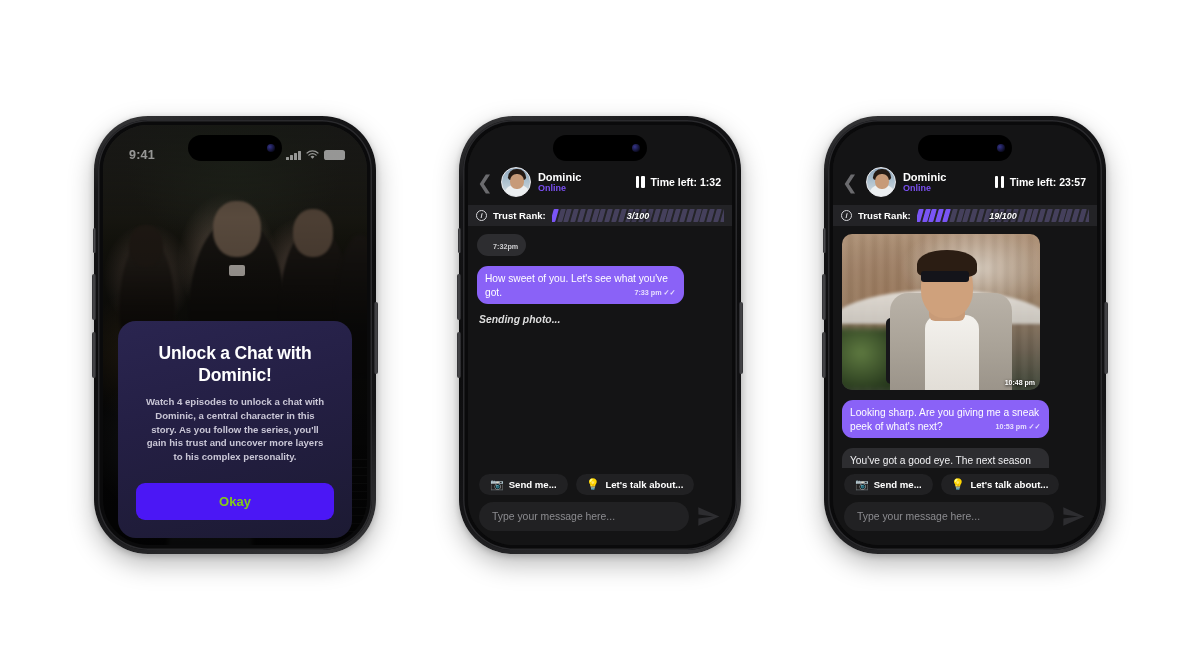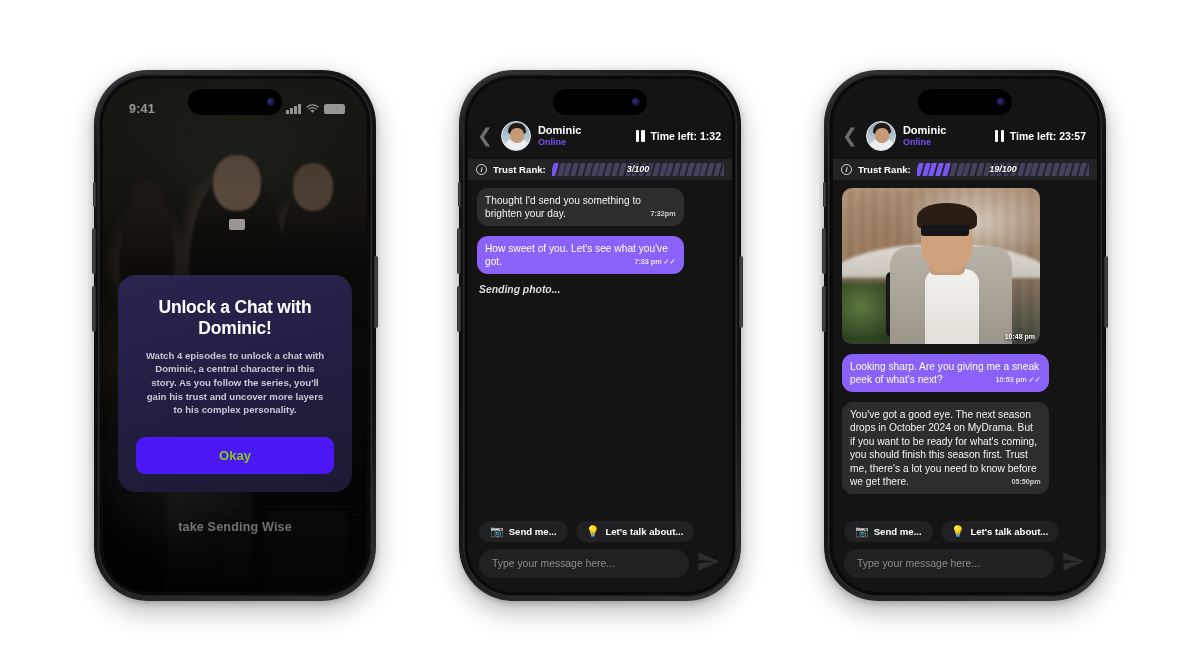--- a/index.html
+++ b/index.html
@@ -7,21 +7,21 @@
     width:1200px; height:670px; background:#ffffff; overflow:hidden;
     font-family:"Liberation Sans", sans-serif;
   }
   .stage{
     position:relative; width:1200px; height:670px; background:#fff;
     display:flex; align-items:center; justify-content:center; gap:83px;
   }
 
   
   .phone{
-    position:relative; width:282px; height:531px;
+    position:relative; width:282px; height:438px;
     border-radius:54px;
     background:linear-gradient(160deg,#3a3a3c 0%,#161618 14%,#0c0c0d 45%,#141416 72%,#38383a 100%);
     padding:5px;
     box-shadow:0 10px 26px rgba(0,0,0,.28), 0 2px 6px rgba(0,0,0,.2);
     flex:0 0 auto;
   }
   .phone .inner-ring{
     position:absolute; inset:4px; border-radius:50px;
     background:#0a0a0b;
     box-shadow:inset 0 0 0 1.5px #2a2a2d;
@@ -224,21 +224,21 @@
   .ph-t{ position:absolute; right:5px; bottom:4px; color:#fff; font-size:7px;
     font-weight:700; text-shadow:0 1px 3px rgba(0,0,0,.9); }
 
   .chips{ display:flex; gap:8px; padding:6px 11px 5px; flex:0 0 auto; }
   .chip{
     display:flex; align-items:center; gap:5px; background:#212123;
     border-radius:14px; padding:5px 11px; color:#fff; font-size:9.6px;
     font-weight:700; white-space:nowrap; cursor:pointer;
   }
   .chip .gi{ font-size:11px; line-height:1; }
-  .composer{ display:flex; align-items:flex-start; gap:7px; padding:2px 11px 14px; flex:0 0 auto; }
+  .composer{ display:flex; align-items:center; gap:7px; padding:2px 11px 14px; flex:0 0 auto; }
   .inp{
     flex:1; background:#212123; border:none; border-radius:16px;
     padding:9px 13px; color:#8c8c90; font-size:10.4px; font-family:inherit;
     outline:none; font-weight:500;
   }
   .inp::placeholder{ color:#8c8c90; }
   .send{ flex:0 0 auto; cursor:pointer; line-height:0; }
 </style>
 </head>
 <body>
@@ -363,21 +363,20 @@
               <span class="trust-seg" style="left: 13.6px;"></span>
               <span class="trust-seg" style="left: 6.8px;"></span>
               <span class="trust-seg on" style="left: 0px;"></span>
             <span class="trust-val">3/100</span>
           </span>
         </div>
 
         <div class="msgs">
           <div class="row">
             <div class="bub them">
-              <span>Thought I'd send you something to brighten your day.</span>
               <span class="t">7:32pm</span>
             </div>
           </div>
           <div class="row me">
             <div class="bub me">
               <span>How sweet of you. Let's see what you've got.</span>
               <span class="t"><span>7:33 pm</span> <span>✓✓</span></span>
             </div>
           </div>
           <div class="sending">Sending photo...</div>

